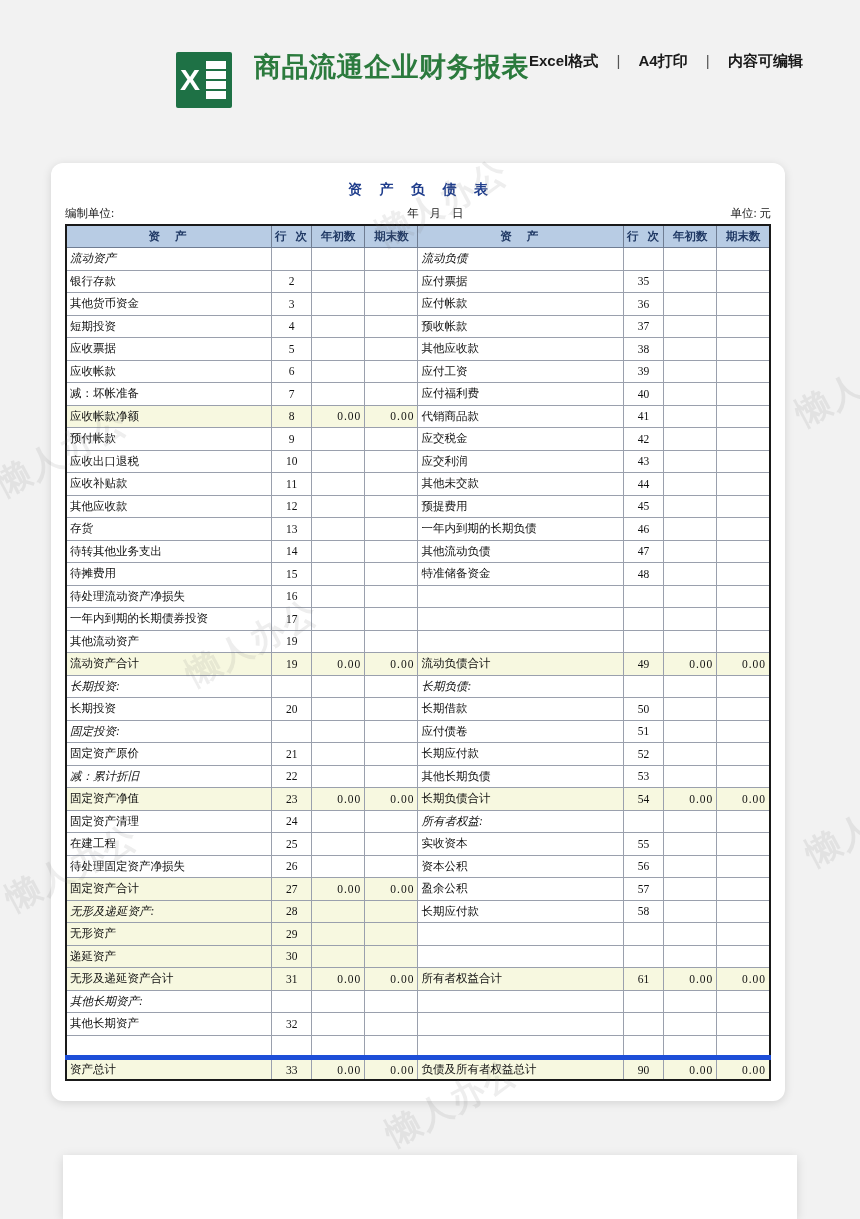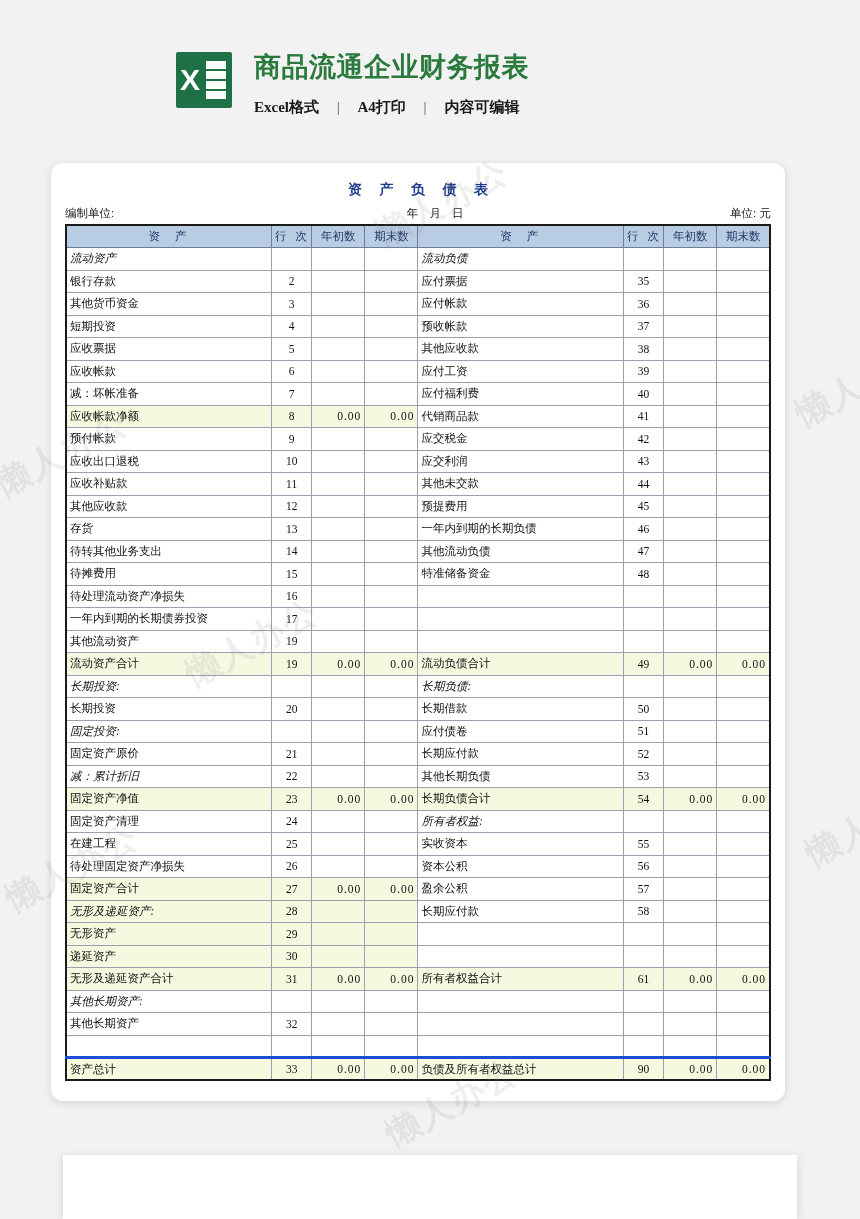--- a/index.html
+++ b/index.html
@@ -62,39 +62,37 @@
     gap: 2px;
   }
   .xl-logo .grid i {
     display: block;
     background: #ffffff;
     height: 100%;
   }
   .head-text {
     margin-left: 22px;
     display: flex;
-    flex-direction: column;
+    flex-direction: row;
     justify-content: flex-start;
   }
   .head-title {
     color: #2b7a3d;
     font-size: 27px;
     font-weight: bold;
     line-height: 30px;
     letter-spacing: 0.5px;
     white-space: nowrap;
   }
   .head-sub {
-    margin-top: 16px;
     color: #1a1a1a;
     font-size: 15px;
     font-weight: bold;
     line-height: 18px;
     white-space: nowrap;
-    font-family: Liberation Serif, serif;
   }
   .head-sub .sep {
     color: #555;
     font-weight: normal;
     padding: 0 14px;
   }
 
   
   .card {
     position: absolute;
@@ -128,21 +126,21 @@
     margin-bottom: 6px;
     font-family: "Liberation Serif", "DejaVu Serif", serif;
   }
   .meta-row {
     display: flex;
     align-items: baseline;
     font-size: 11.5px;
     color: #1a1a1a;
     line-height: 16px;
     margin-bottom: 3px;
-    font-family: Liberation Sans, sans-serif;
+    font-family: Liberation Serif, serif;
     gap: 32px;
   }
   .meta-left { flex: 0 0 auto; }
   .meta-mid {
     flex: 1 1 auto;
     text-align: center;
     letter-spacing: 4px;
     padding-left: 30px;
   }
   .meta-right { flex: 0 0 auto; }
@@ -164,21 +162,21 @@
     overflow: hidden;
     white-space: nowrap;
   }
   
   table.bs {
     border: 2px solid #1a1a1a;
   }
   thead th {
     background: #b8cce4;
     color: #1f3864;
-    font-weight: normal;
+    font-weight: bold;
     text-align: center;
     border-color: #6f7d93 !important;
     height: 23px;
   }
   thead th.hname { letter-spacing: 6px; padding-left:6px;}
   thead th.hrow  { letter-spacing: 3px; padding-left:3px;}
 
   col.c-name { width: 205px; }
   col.c-row  { width: 40px; }
   col.c-num  { width: 53px; }
@@ -192,21 +190,21 @@
   
   .i0 { padding-left: 4px; font-style: italic; }
   .i1 { padding-left: 20px; }
   .i2 { padding-left: 30px; }
   td.hl    { background: #f7f8e0; }
 
   tr.grand td { background: #f7f8e0; }
   tr.grand { }
 
   
-  tr.grand td { border-top: 3px solid #1d4ed8; }
+  tr.grand td { border-top: 5px solid #1d4ed8; }
 
   
   .wm {
     position: absolute;
     color: rgba(120,120,120,0.13);
     font-size: 34px;
     font-weight: bold;
     font-family: "Liberation Serif", serif;
     transform: rotate(-28deg);
     white-space: nowrap;

